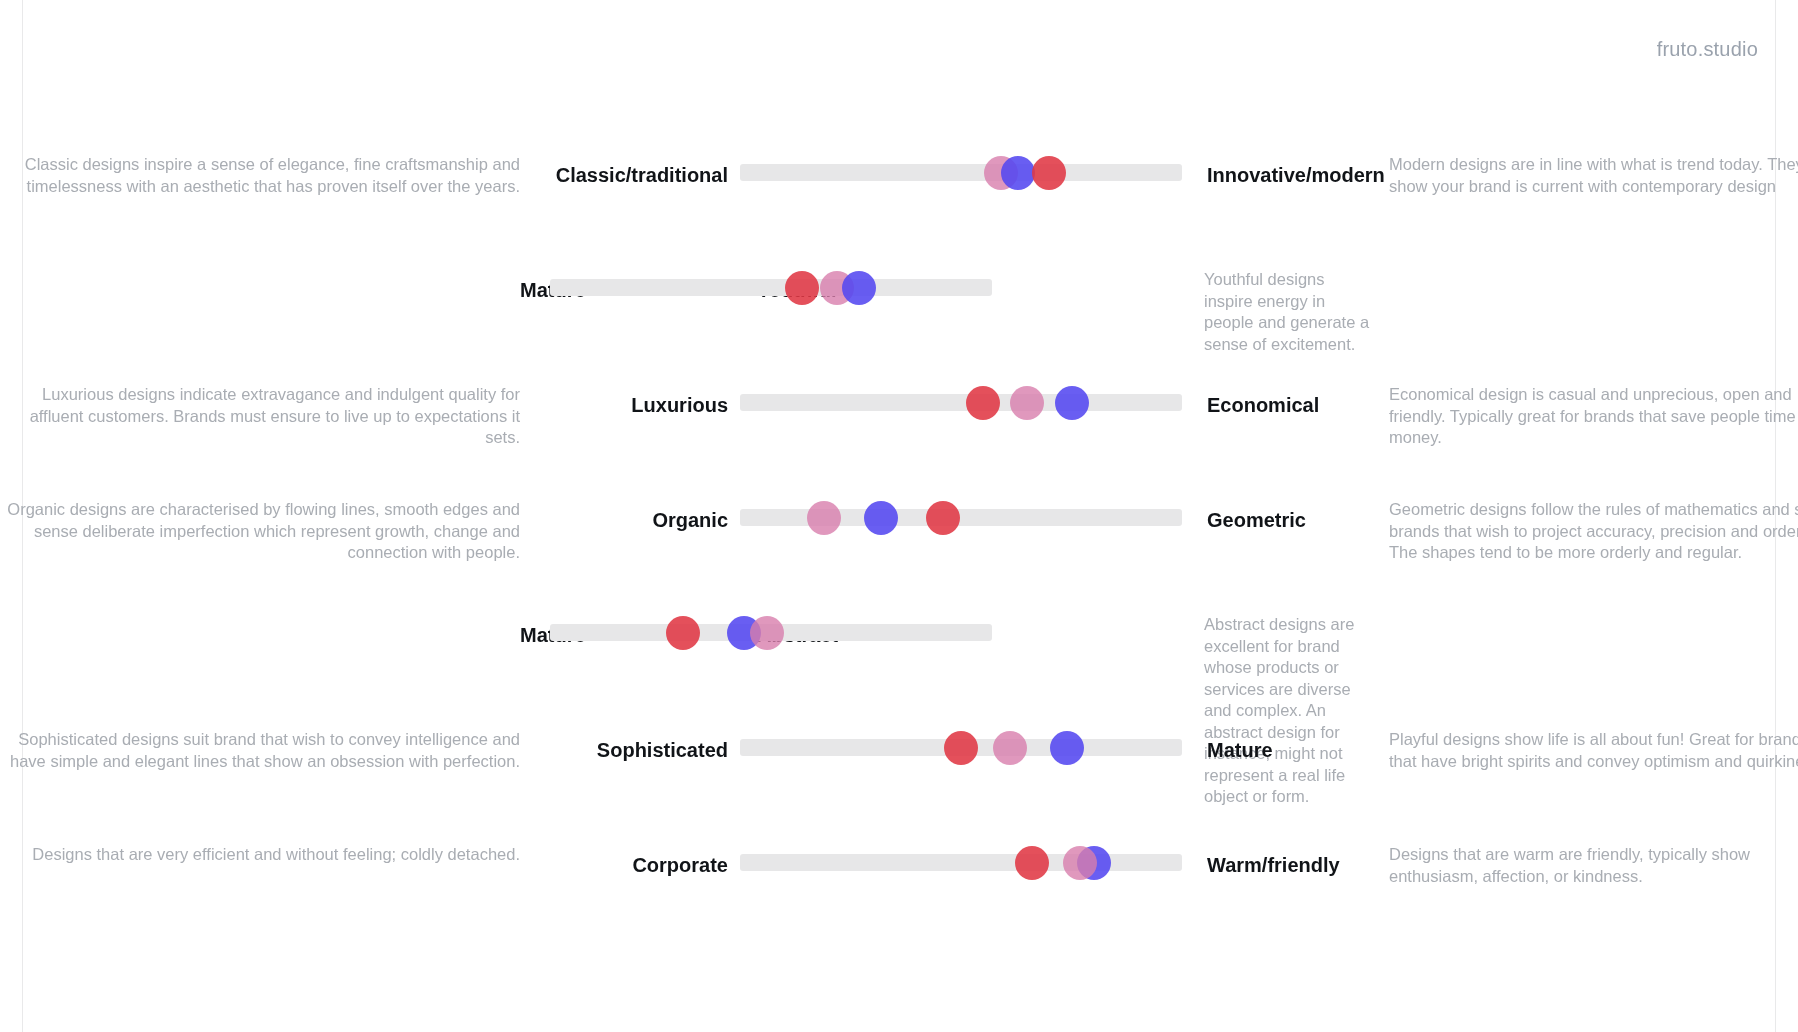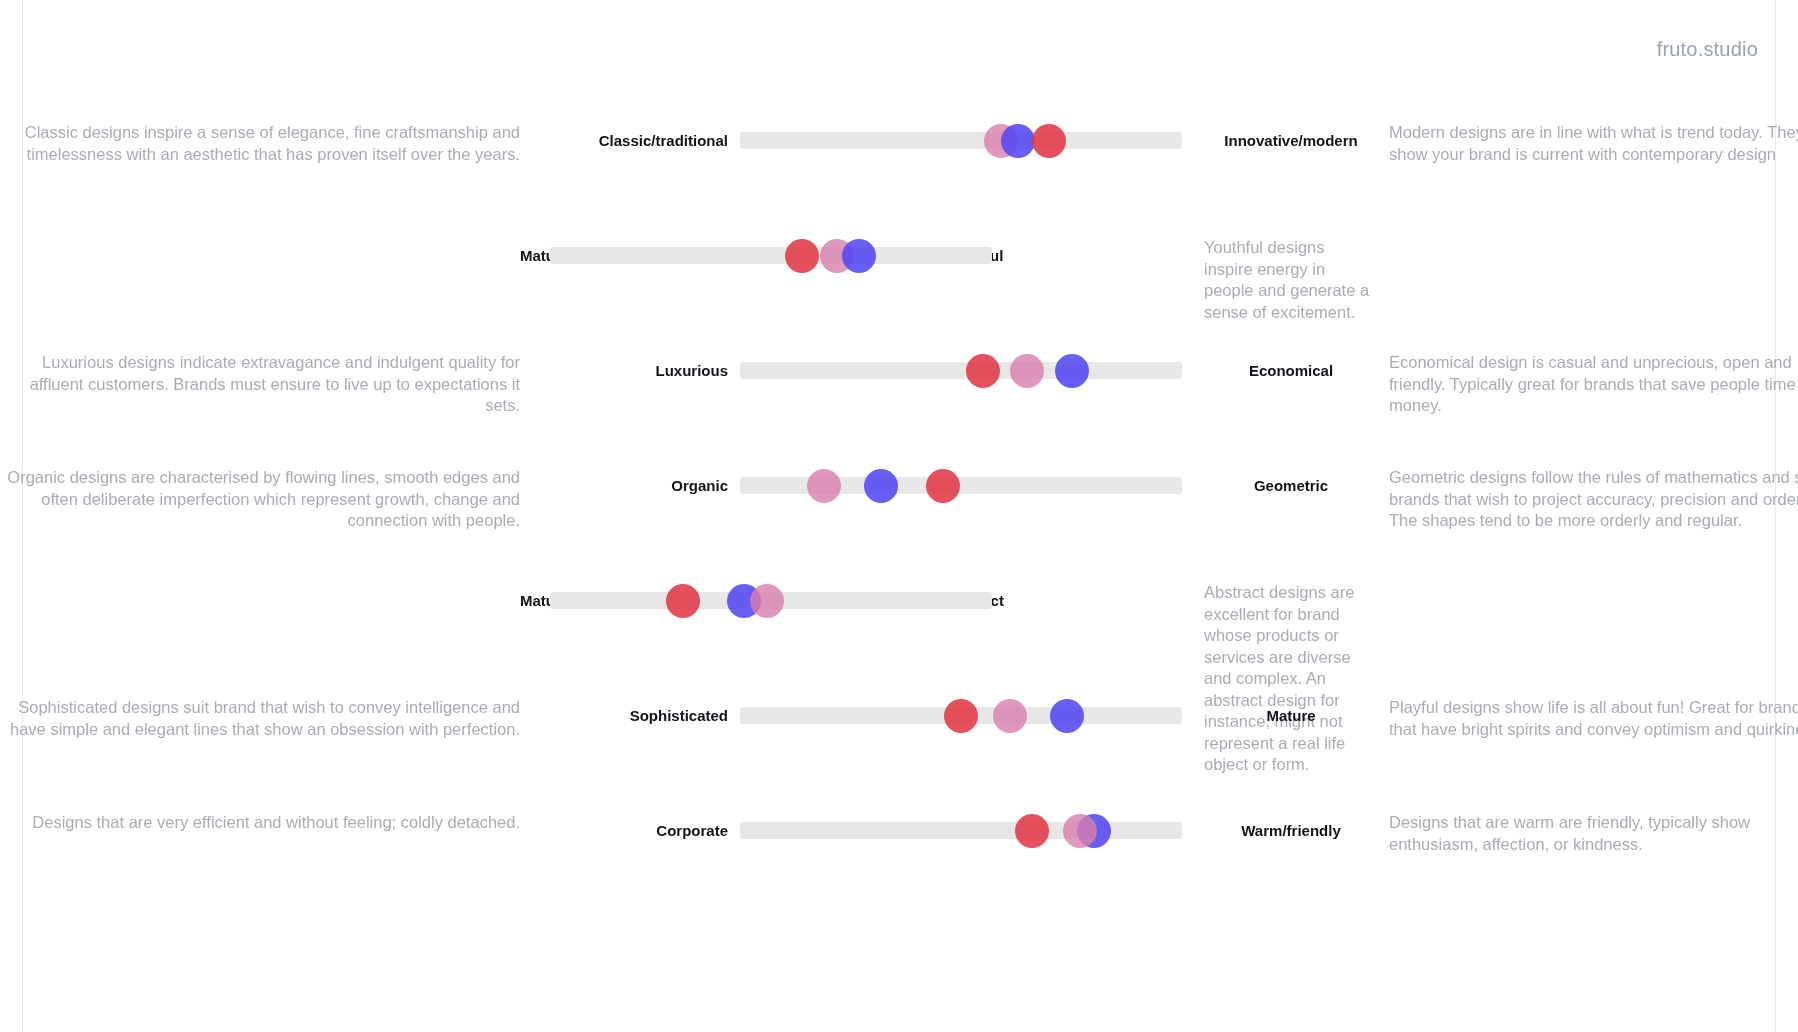--- a/index.html
+++ b/index.html
@@ -40,21 +40,21 @@
     right: 40px;
     font-size: 20px;
     color: #9aa2ad;
     letter-spacing: 0.2px;
     font-family: "Liberation Sans", sans-serif;
   }
 
   .rows {
     position: absolute;
     left: 0;
-    top: 110px;
+    top: 142px;
     width: 1552px;
   }
 
   .row {
     position: relative;
     display: grid;
     grid-template-columns: 520px 30px 190px 450px 185px 460px;
     align-items: start;
     height: 115px;
   }
@@ -70,33 +70,33 @@
     padding-right: 0;
     padding-top: 12px;
   }
   .desc.right {
     text-align: left;
     padding-top: 12px;
     padding-left: 14px;
   }
 
   .pole {
-    font-size: 15px;
+    font-size: 20px;
     font-weight: bold;
     color: #111418;
     font-family: "Liberation Sans", sans-serif;
     white-space: nowrap;
   }
   .pole.left {
     text-align: right;
     padding-right: 12px;
     padding-top: 22px;
   }
   .pole.right {
-    text-align: center;
+    text-align: left;
     padding-left: 17px;
     padding-top: 22px;
   }
 
   .slider-cell {
     position: relative;
     padding-top: 22px;
   }
   .track {
     position: relative;
@@ -163,21 +163,21 @@
           <div class="track">
             <div class="dot red" style="left: 55%;"></div>
             <div class="dot pink" style="left: 65%;"></div>
             <div class="dot blue" style="left: 75%;"></div>
           </div>
         </div>
         <div class="pole right">Economical</div>
         <div class="desc right">Economical design is casual and unprecious, open and friendly. Typically great for brands that save people time and money.</div>
       </div>
       <div class="row">
-        <div class="desc left">Organic designs are characterised by flowing lines, smooth edges and often deliberate imperfection which represent growth, change and connection with people.</div>
+        <div class="desc left">Organic designs are characterised by flowing lines, smooth edges and sense deliberate imperfection which represent growth, change and connection with people.</div>
         <div></div>
         <div class="pole left">Organic</div>
         <div class="slider-cell">
           <div class="track">
             <div class="dot pink" style="left: 19%;"></div>
             <div class="dot blue" style="left: 32%;"></div>
             <div class="dot red" style="left: 46%;"></div>
           </div>
         </div>
         <div class="pole right">Geometric</div>

